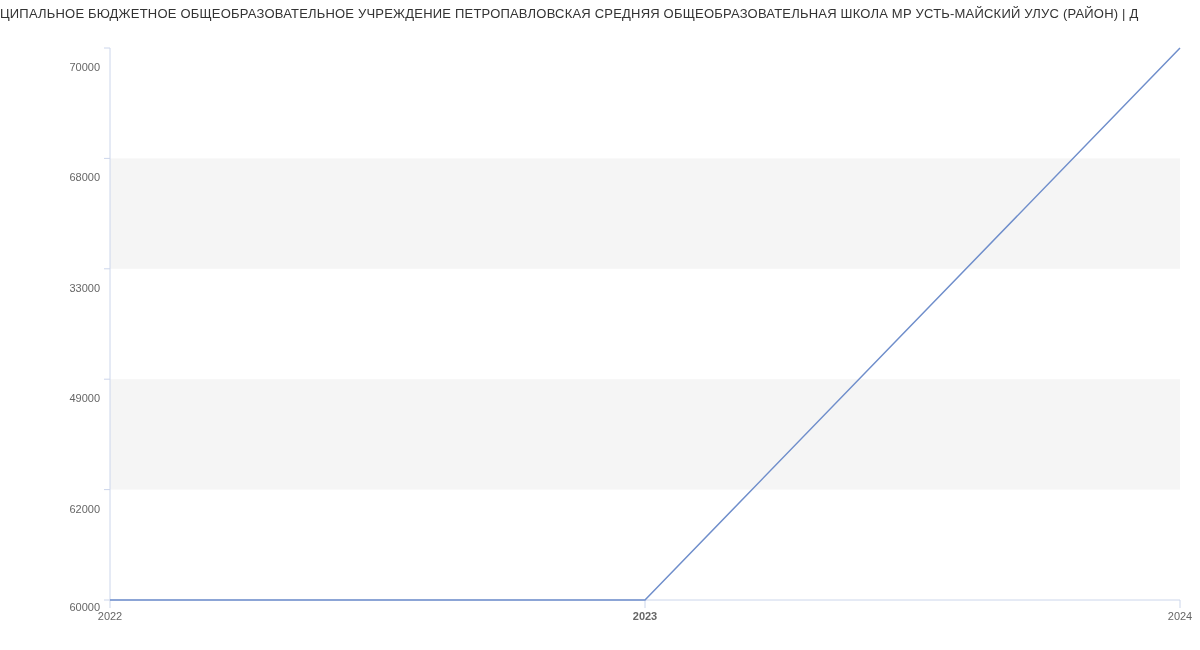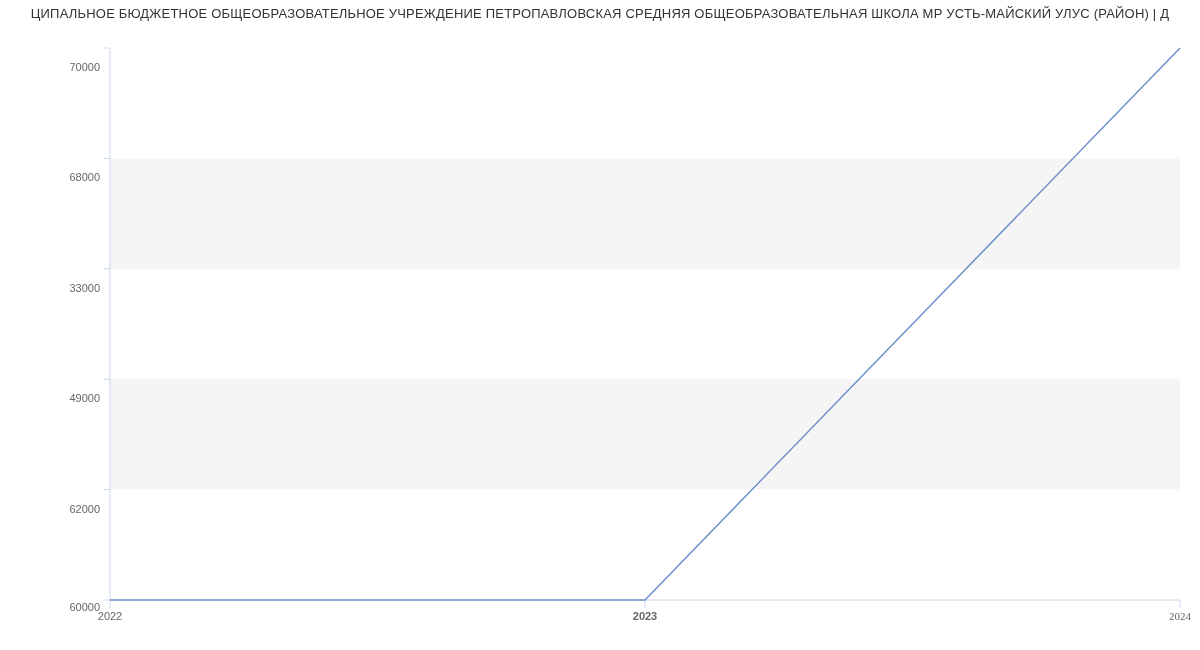--- a/index.html
+++ b/index.html
@@ -9,21 +9,21 @@
     height: 650px;
     background: #ffffff;
     font-family: Verdana, "Lucida Grande", "Lucida Sans Unicode", Arial, sans-serif;
     overflow: hidden;
   }
   .title {
     position: absolute;
     top: 6px;
     left: 0;
     right: 0;
-    text-align: center;
+    text-align: left;
     font-size: 13px;
     color: #333333;
     white-space: nowrap;
     letter-spacing: 0.2px;
   }
   .chart {
     position: absolute;
     left: 0;
     top: 0;
     width: 1200px;
@@ -73,14 +73,14 @@
 
 <div id="ticks">
     <div class="y-tick" style="left: 50px; top: 581px;">60000</div>
     <div class="y-tick" style="left: 50px; top: 482.6px;">62000</div>
     <div class="y-tick" style="left: 50px; top: 372.2px;">49000</div>
     <div class="y-tick" style="left: 50px; top: 261.8px;">33000</div>
     <div class="y-tick" style="left: 50px; top: 151.4px;">68000</div>
     <div class="y-tick" style="left: 50px; top: 41px;">70000</div>
     <div class="x-tick" style="left: 110px; top: 610px;">2022</div>
     <div class="x-tick" style="left: 645px; top: 610px; font-weight: bold;">2023</div>
-    <div class="x-tick" style="left: 1180px; top: 610px; font-family: Liberation Serif, serif;">2024</div>
+    <div class="x-tick" style="left: 1180px; top: 610px;">2024</div>
   </div>
 
 </body></html>

